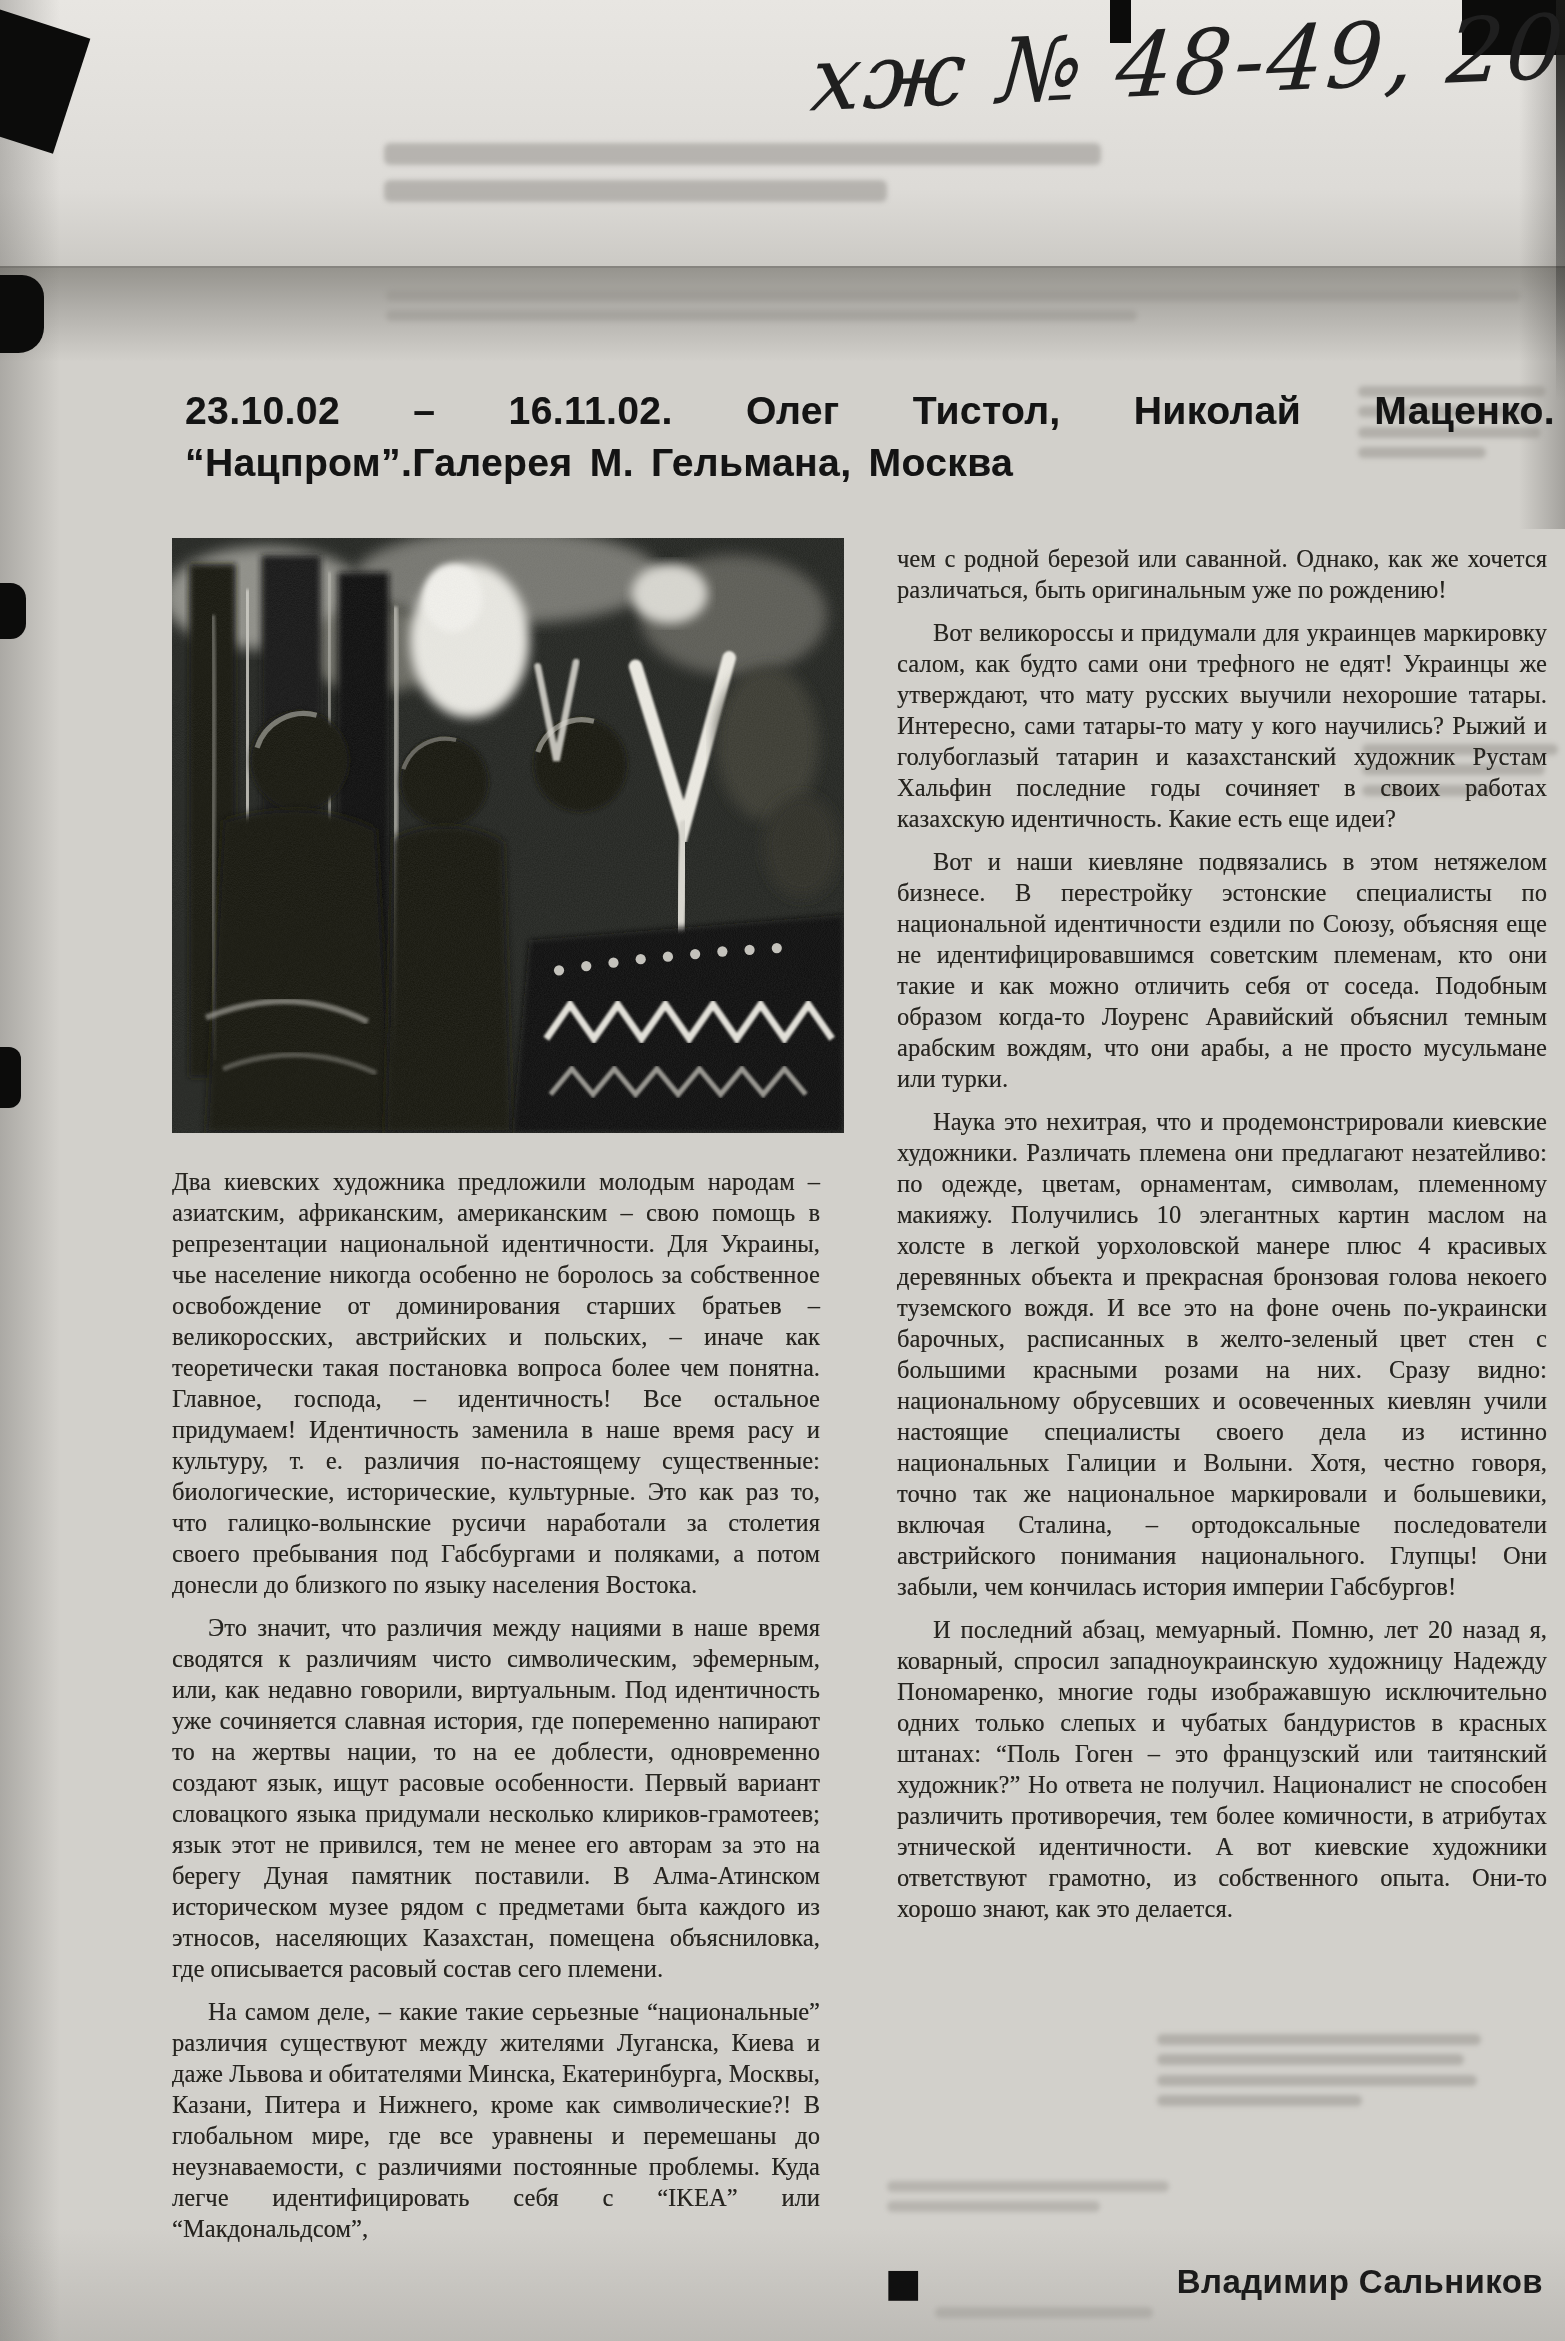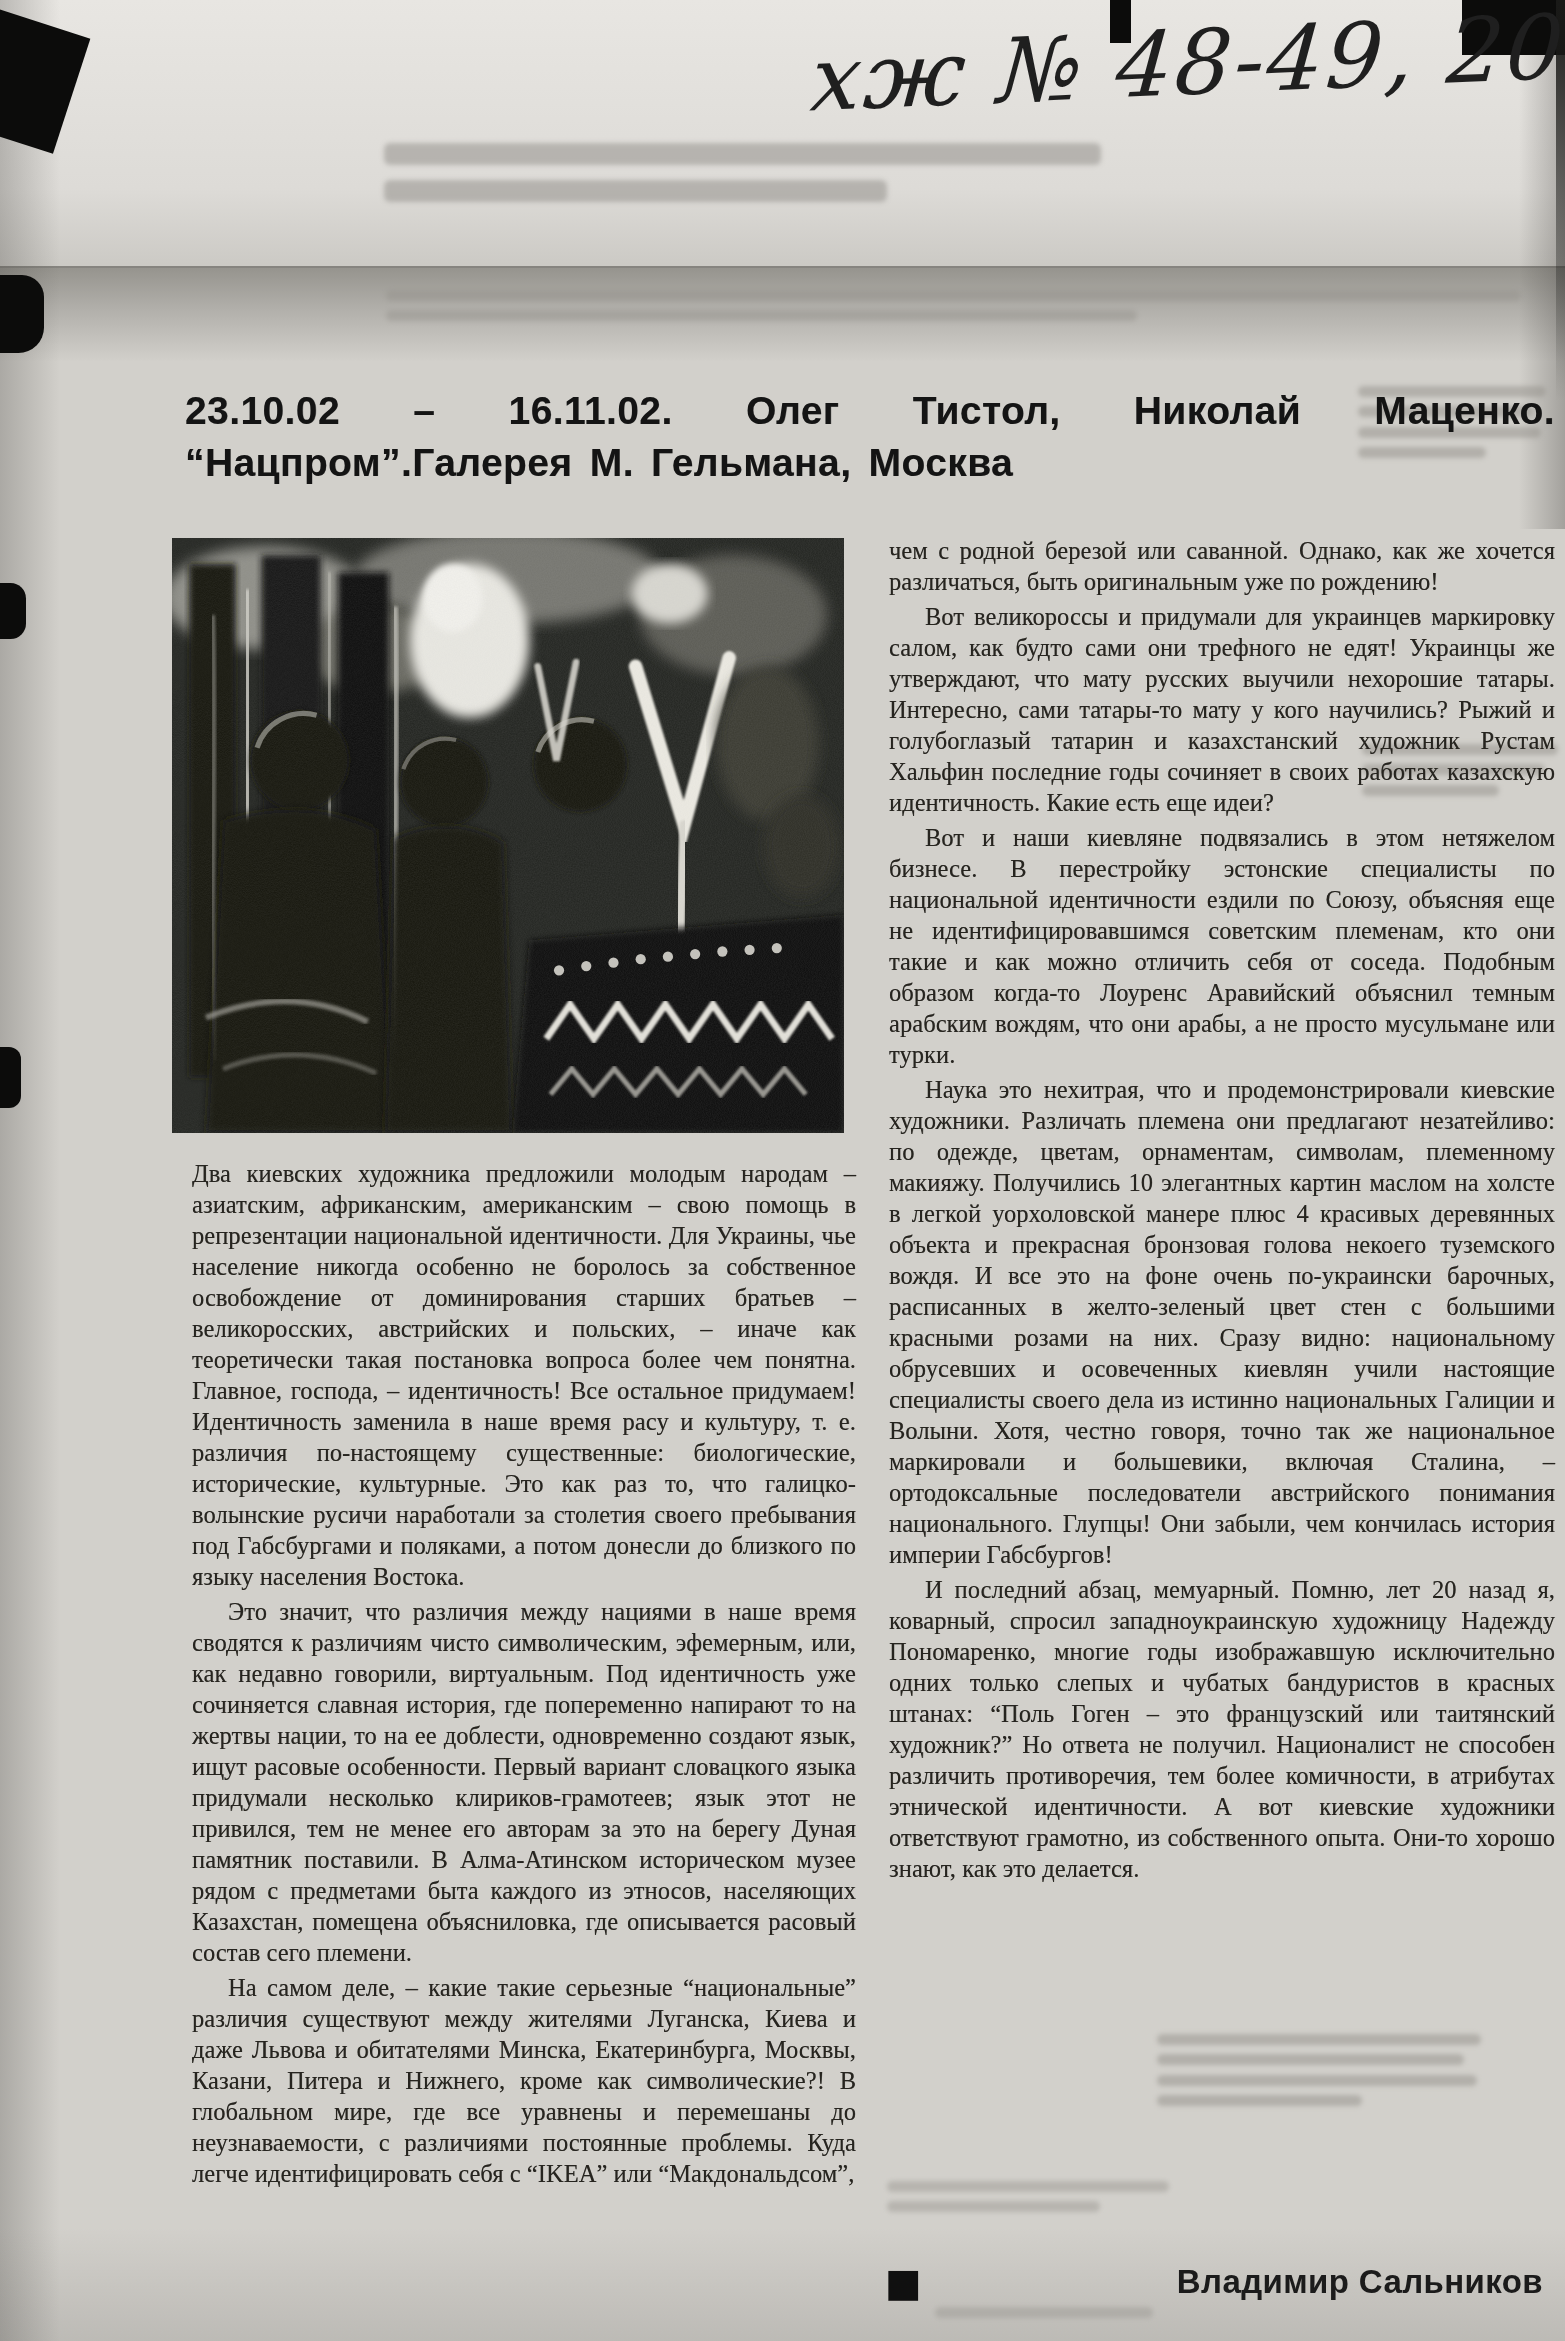--- a/index.html
+++ b/index.html
@@ -47,23 +47,23 @@
     color:#141414;letter-spacing:0.4px;text-shadow:0.3px 0.3px 0 rgba(20,20,20,.35)}
   .title .l1{text-align:justify;text-align-last:justify}
   .title .l2{word-spacing:6px}
 
   figure.artwork{position:absolute;left:172px;top:538px;width:672px;height:595px;margin:0}
   figure.artwork svg{display:block;width:100%;height:100%}
 
   .bodytext{position:absolute;font-size:24.4px;line-height:31px;color:var(--ink,#26241f);
     text-align:justify;hyphens:auto;letter-spacing:0.1px;
     text-shadow:0.3px 0.3px 0.4px rgba(38,36,31,.5)}
-  .bodytext p{margin:4px}
+  .bodytext p{margin:12px}
   .bodytext p.indent{text-indent:36px}
-  .left-text{left:188px;top:1154px;width:672px}
+  .left-text{left:160px;top:1154px;width:672px}
   .right-text{left:885px;top:531px;width:674px}
   .pen-underline{text-decoration-thickness:2.1px;
     text-underline-offset:3.4px;text-decoration-color:#3a3a35}
 
   .footer{position:absolute;left:885px;top:2263px;width:658px;display:flex;
     justify-content:space-between;align-items:center;height:38px}
   .end-square{font-size:39px;line-height:29px;color:#101010;font-family:"DejaVu Sans",sans-serif}
   .author{font-family:"Liberation Sans",sans-serif;font-weight:700;
     font-size:33px;color:#1b1b1b;letter-spacing:0.4px}
 </style>

